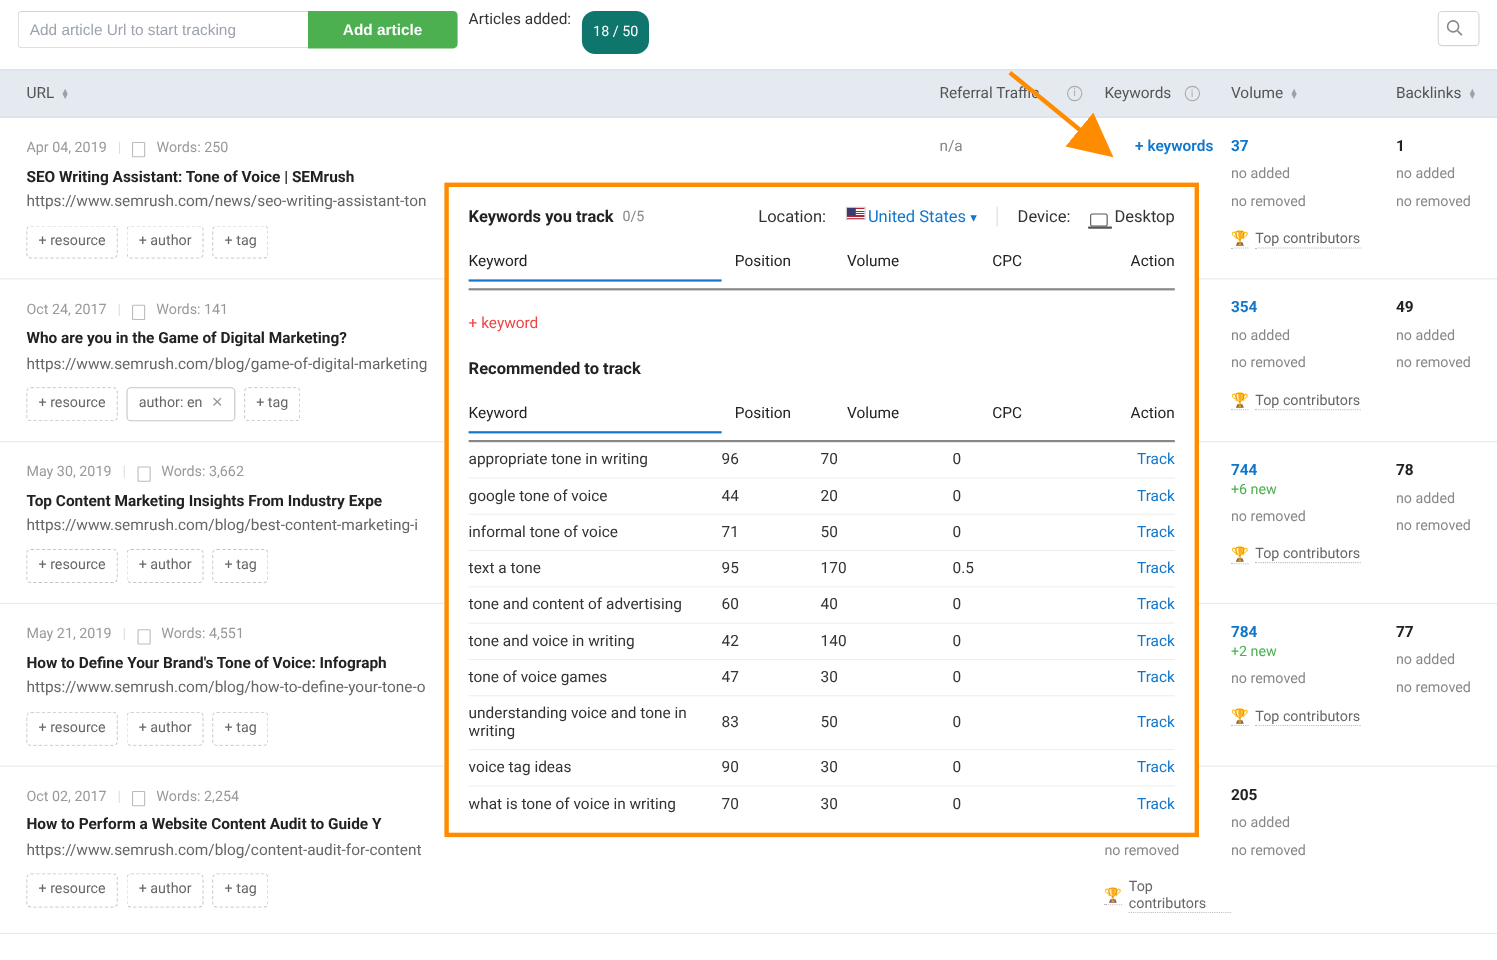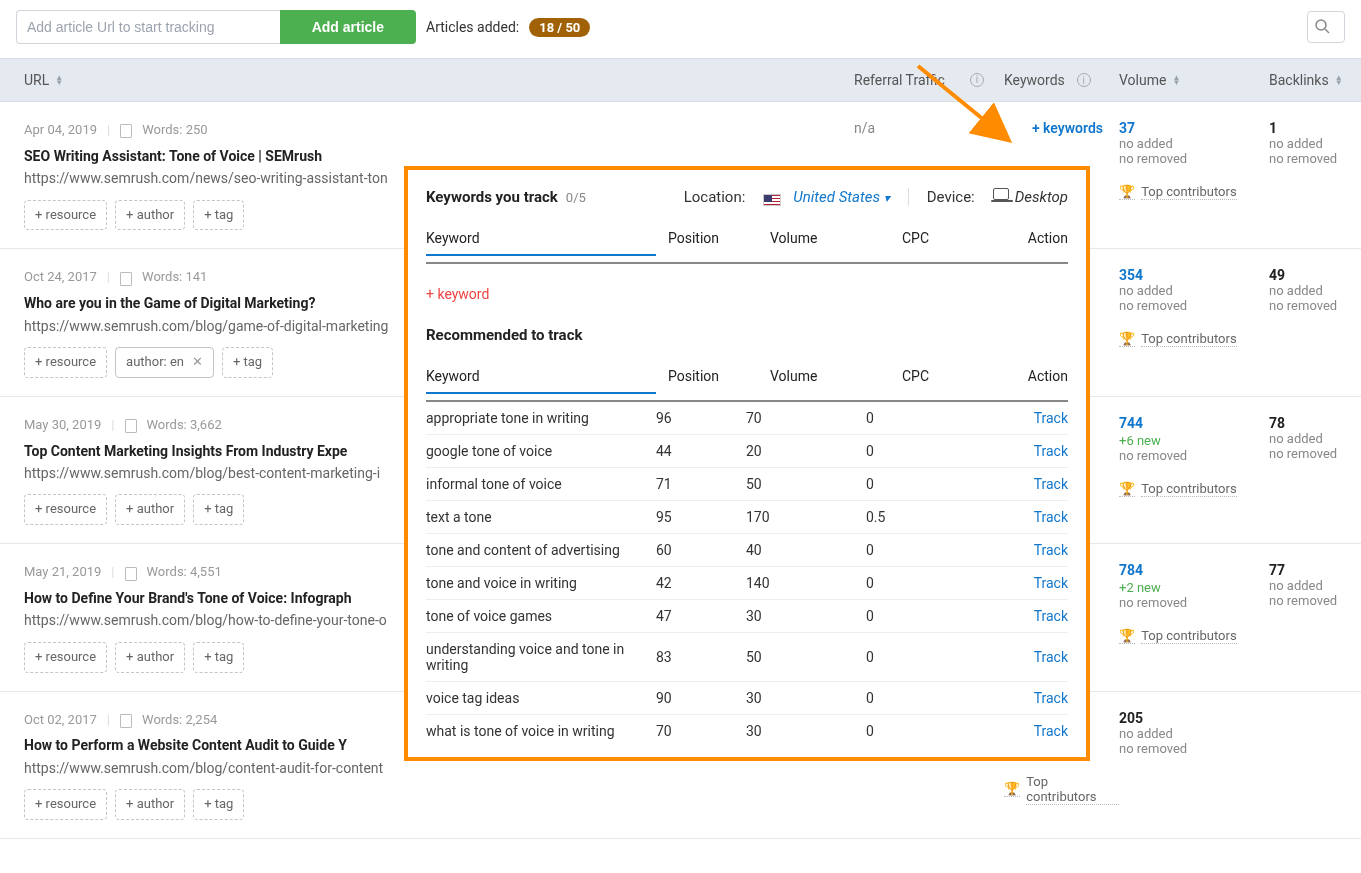--- a/index.html
+++ b/index.html
@@ -1,24 +1,24 @@
 <!DOCTYPE html>
 <html><head>
 <meta charset="utf-8">
 <style>
 html,body{margin:0;padding:0;font-family:-apple-system,BlinkMacSystemFont,"Segoe UI",Roboto,Arial,sans-serif;font-size:14px;color:#333;background:#fff;}
 *{box-sizing:border-box;}
 .wrap{width:1361px;position:relative;}
-.topbar{display:flex;align-items:center;gap:10px;padding:10px 16px 14px;}
+.topbar{display:flex;align-items:flex-start;gap:10px;padding:10px 16px 14px;}
 .url-input{flex:0 0 400px;display:flex;}
 .url-input input{flex:1;height:34px;border:1px solid #d1d5db;border-right:none;border-radius:4px 0 0 4px;padding:0 10px;font-size:14px;color:#666;}
 .url-input input::placeholder{color:#9ca3af;}
 .btn-add{height:34px;background:#4caf50;color:#fff;border:none;border-radius:0 4px 4px 0;padding:0 32px;font-weight:600;font-size:14px;cursor:pointer;}
 .added-label{color:#333;font-size:14px;}
-.pill{display:inline-block;background:#a16207;color:#fff;border-radius:12px;padding:2px 10px;font-weight:700;font-size:13px;}
+.pill{display:inline-block;background:#0f766e;color:#fff;border-radius:12px;padding:12px 10px;font-weight:400;font-size:13px;}
 .search-box{margin-left:auto;position:relative;}
 .search-box input{height:32px;border:1px solid #d1d5db;border-radius:4px;padding:0 8px 0 28px;width:28px;font-size:14px;}
 .search-box .mag{position:absolute;left:7px;top:7px;color:#888;}
 .thead{display:grid;grid-template-columns:830px 150px 115px 150px auto;align-items:center;background:#e5eaf1;height:44px;border-top:1px solid #d8dee6;border-bottom:1px solid #d8dee6;padding:0 0 0 24px;color:#555;font-size:14px;}
 .th{display:flex;align-items:center;gap:6px;}
 .sort-arrows{display:inline-flex;flex-direction:column;line-height:5px;font-size:8px;color:#9aa3ad;}
 .row{border-bottom:1px solid #e8e8e8;padding:18px 0 18px 24px;display:grid;grid-template-columns:830px 150px 115px 150px auto;}
 .row .url-col{line-height:1.6;}
 .date-words{color:#999;font-size:13px;display:flex;align-items:center;gap:10px;}
 .date-words .sep{color:#ddd;}
@@ -26,21 +26,21 @@
 .title{font-weight:700;color:#222;margin-top:4px;}
 .url{color:#666;font-size:14px;}
 .tag-row{margin-top:10px;display:flex;gap:8px;}
 .tagbtn{border:1px dashed #c0c6cc;background:#fff;color:#666;border-radius:4px;padding:4px 10px;font-size:13px;cursor:pointer;display:inline-flex;align-items:center;gap:4px;}
 .tagbtn.solid{border-style:solid;}
 .tagbtn .x{color:#999;margin-left:4px;}
 .na{color:#888;}
 .kw-link{color:#1177cc;font-weight:600;cursor:pointer;text-align:right;}
 .metric{font-weight:700;color:#1177cc;cursor:pointer;}
 .metric-black{font-weight:700;color:#222;}
-.sub{color:#888;font-size:13px;margin-top:0;}
+.sub{color:#888;font-size:13px;margin-top:10px;}
 .sub-green{color:#4caf50;font-size:13px;margin-top:2px;}
 .topc{color:#666;font-size:13px;margin-top:18px;display:flex;align-items:center;gap:6px;cursor:pointer;}
 .topc span{border-bottom:1px dotted #bbb;}
 .trophy{font-size:13px;color:#888;}
 .info-icon{display:inline-flex;width:14px;height:14px;border:1px solid #aaa;border-radius:50%;align-items:center;justify-content:center;font-size:10px;color:#aaa;}
 
 .popover{position:absolute;left:404px;top:166px;width:686px;background:#fff;border:4px solid #ff8c00;z-index:10;padding:18px 18px 10px;}
 .pop-head{display:flex;align-items:center;gap:8px;font-size:15px;}
 .pop-title{font-weight:700;color:#222;}
 .pop-count{color:#888;font-size:13px;}
@@ -286,27 +286,27 @@
       </defs>
     <line x1="10" y1="8" x2="98" y2="80" stroke="#ff8c00" stroke-width="4" marker-end="url(#ah)"></line>
   </svg>
 
   <div class="popover">
     <div class="pop-head">
       <span class="pop-title">Keywords you track</span>
       <span class="pop-count">0/5</span>
       <div class="pop-right">
         <span>Location:</span>
-        <span style="display:flex;align-items:flex-end;gap:12px;font-style:italic;">
+        <span style="display:flex;align-items:flex-start;gap:2px;">
           <span class="flag"></span>
           <span class="loc-link"><span>United States</span> <span class="chev">▾</span></span>
         </span>
         <span class="vsep"></span>
         <span>Device:</span>
-        <span style="display:flex;align-items:flex-start;gap:6px;font-style:italic;">
+        <span style="display:flex;align-items:flex-end;gap:6px;">
           <span class="device-icon"></span>
           <span>Desktop</span>
         </span>
       </div>
     </div>
 
     <div class="pop-table">
       <div class="pop-thead">
         <div class="kw-col">Keyword</div>
         <div>Position</div>

